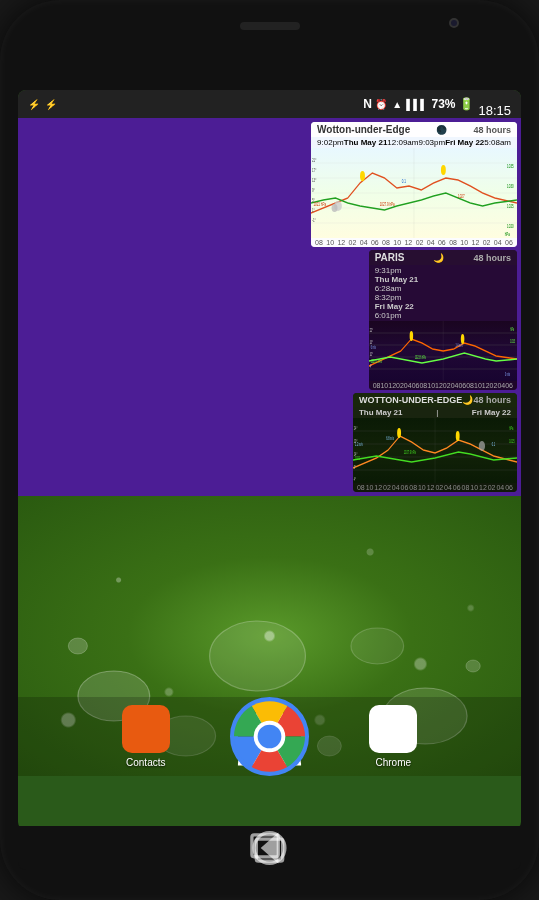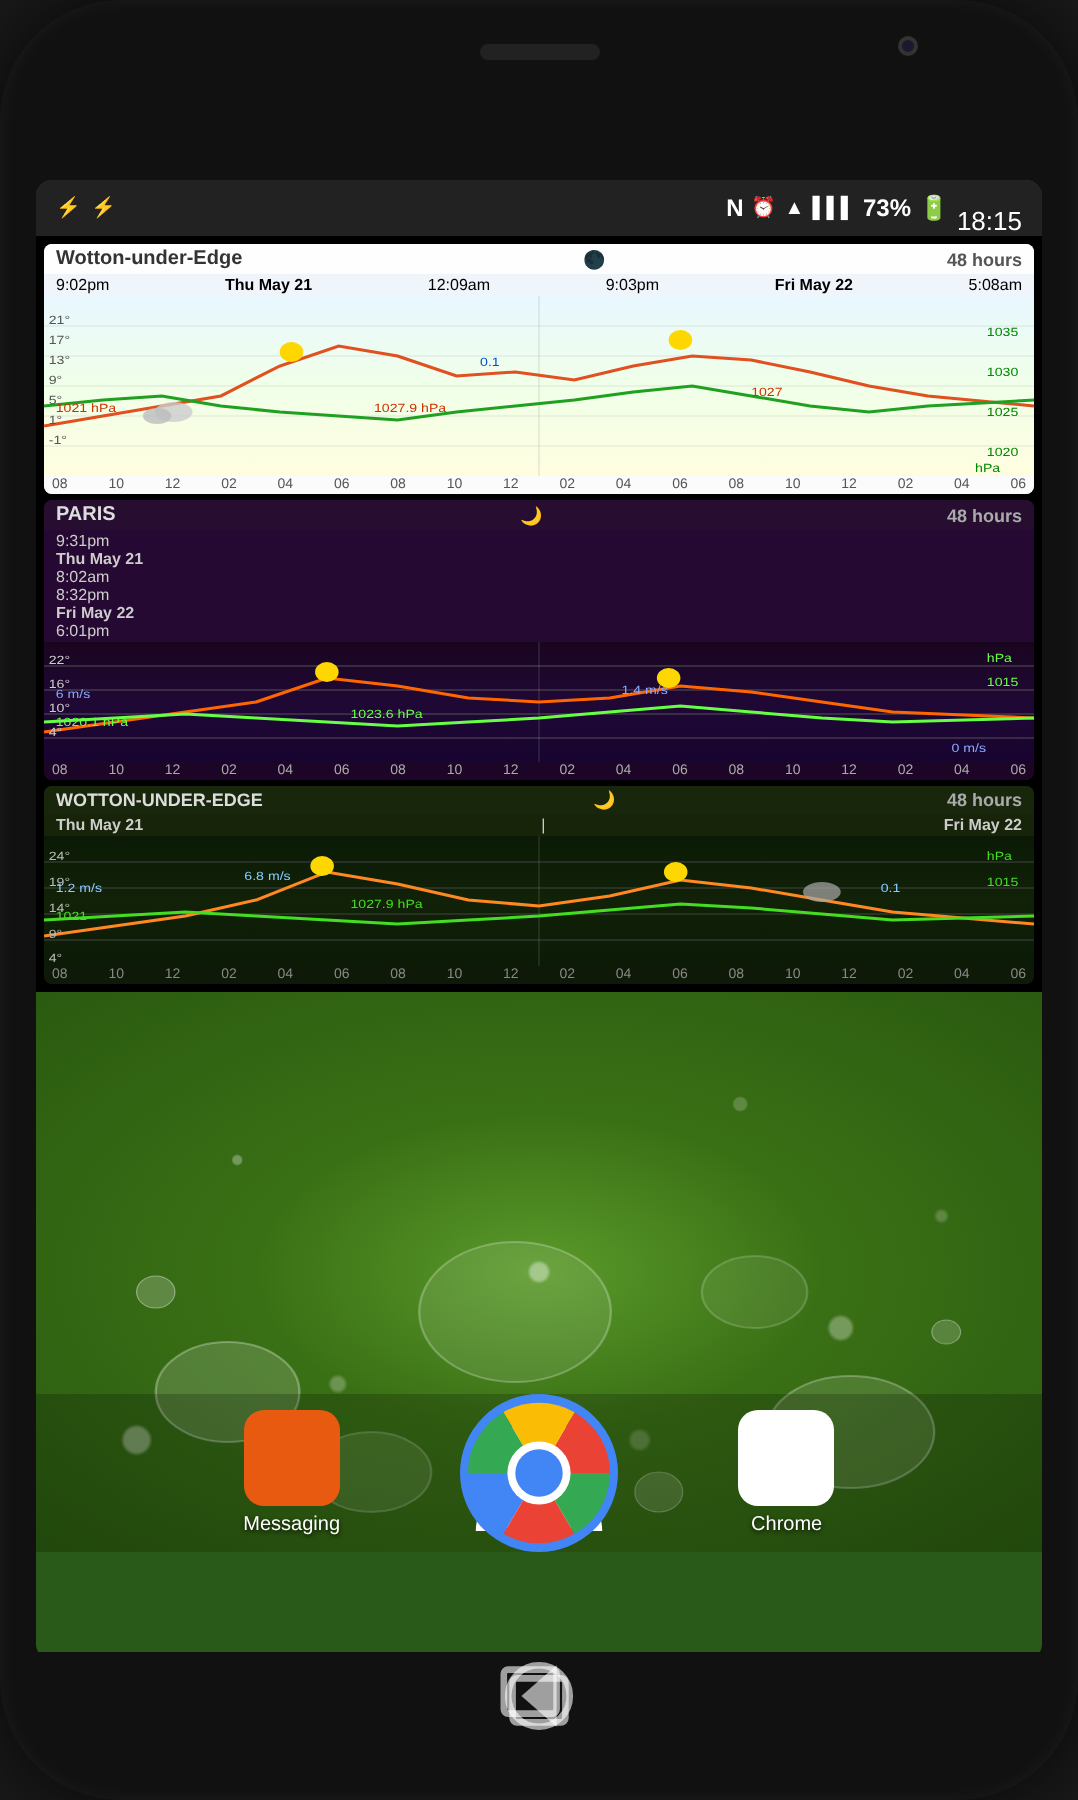--- a/index.html
+++ b/index.html
@@ -39,25 +39,26 @@
       justify-content: space-between;
       padding: 0 10px;
       color: white;
       font-size: 11px;
     }
     .status-left { display: flex; gap: 5px; align-items: center; }
     .status-right { display: flex; gap: 4px; align-items: center; font-weight: bold; font-size: 12px; }
 
     
     .widgets-area {
-      background: #000000;
+      background: #4c1d95;
       padding: 4px;
       display: flex;
       flex-direction: column;
       gap: 3px;
+      align-items: flex-end;
     }
 
     
     .weather-widget {
       background: rgba(255,255,255,0.92);
       border-radius: 4px;
       overflow: hidden;
       font-size: 9px;
     }
     .widget-header {
@@ -313,21 +314,21 @@
 
         <div class="weather-widget" style="background: rgba(30,10,40,0.9);">
           <div class="widget-header" style="background: rgba(40,15,50,0.95);">
             <span class="widget-title" style="color:#ddd;">PARIS</span>
             <span style="color:#ddd;">🌙</span>
             <span style="color:#aaa; font-size:9px;">48 hours</span>
           </div>
           <div style="display:flex; justify-content:space-between; padding:1px 6px; font-size:8px; background:rgba(40,10,55,0.8); color:#ccc;flex-direction:column;">
             <span>9:31pm</span>
             <span style="font-weight:bold;">Thu May 21</span>
-            <span>8:02am</span>
+            <span>6:28am</span>
             <span>8:32pm</span>
             <span style="font-weight:bold;">Fri May 22</span>
             <span>6:01pm</span>
           </div>
           <div class="chart-area-paris" style="background: linear-gradient(to bottom, #1a0520 0%, #200835 50%, #180430 100%);">
             <svg viewBox="0 0 420 60" preserveAspectRatio="none">
 
               <line x1="0" y1="12" x2="420" y2="12" stroke="#555" stroke-width="0.5"></line>
               <line x1="0" y1="24" x2="420" y2="24" stroke="#555" stroke-width="0.5"></line>
               <line x1="0" y1="36" x2="420" y2="36" stroke="#555" stroke-width="0.5"></line>
@@ -466,21 +467,21 @@
 
         <div class="app-dock">
 
           <div class="app-icon">
             <div class="app-icon-img contacts-icon">
               <svg width="30" height="30" viewBox="0 0 30 30">
                 <circle cx="15" cy="11" r="7" fill="white"></circle>
                 <path d="M3 26 Q3 18 15 18 Q27 18 27 26" fill="white"></path>
               </svg>
             </div>
-            <span class="app-label">Messaging</span>
+            <span class="app-label">Contacts</span>
           </div>
 
 
           <div class="app-icon">
             <div class="app-icon-img chrome-icon">
               <svg width="40" height="40" viewBox="0 0 40 40">
 
                 <circle cx="20" cy="20" r="18" fill="none" stroke="#4285F4" stroke-width="4"></circle>
 
                 <path d="M20 20 L38 20 A18 18 0 0 0 29 4.6 Z" fill="#EA4335"></path>

